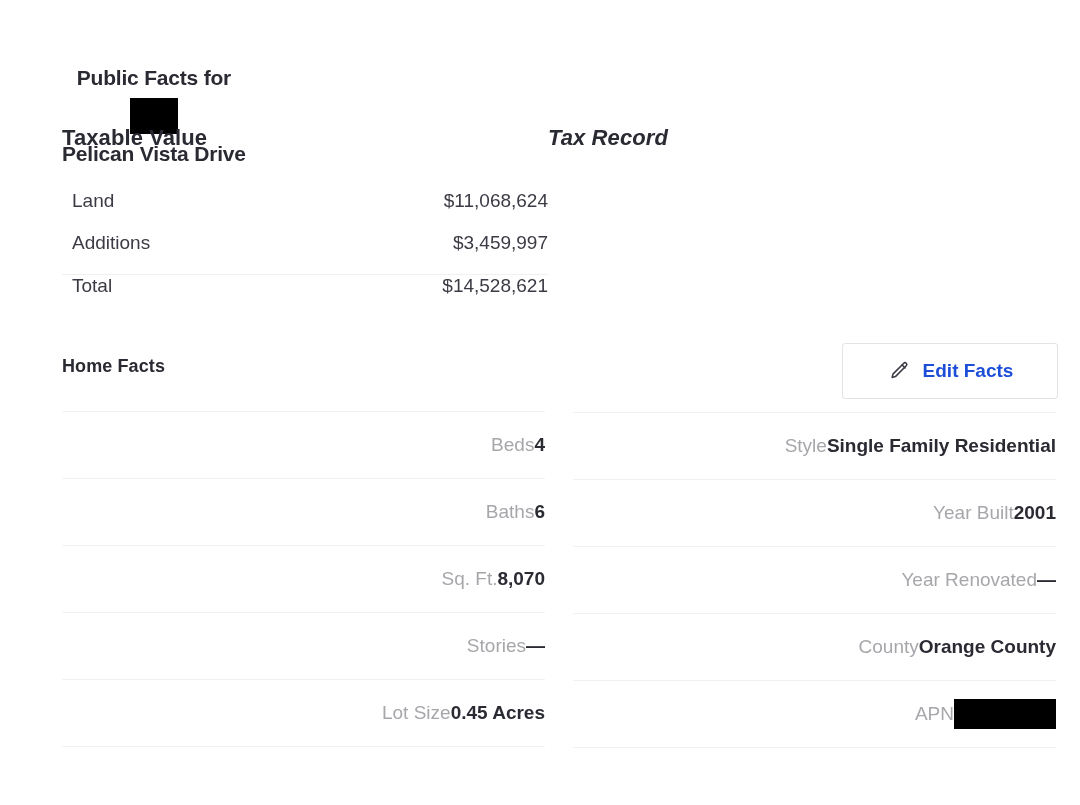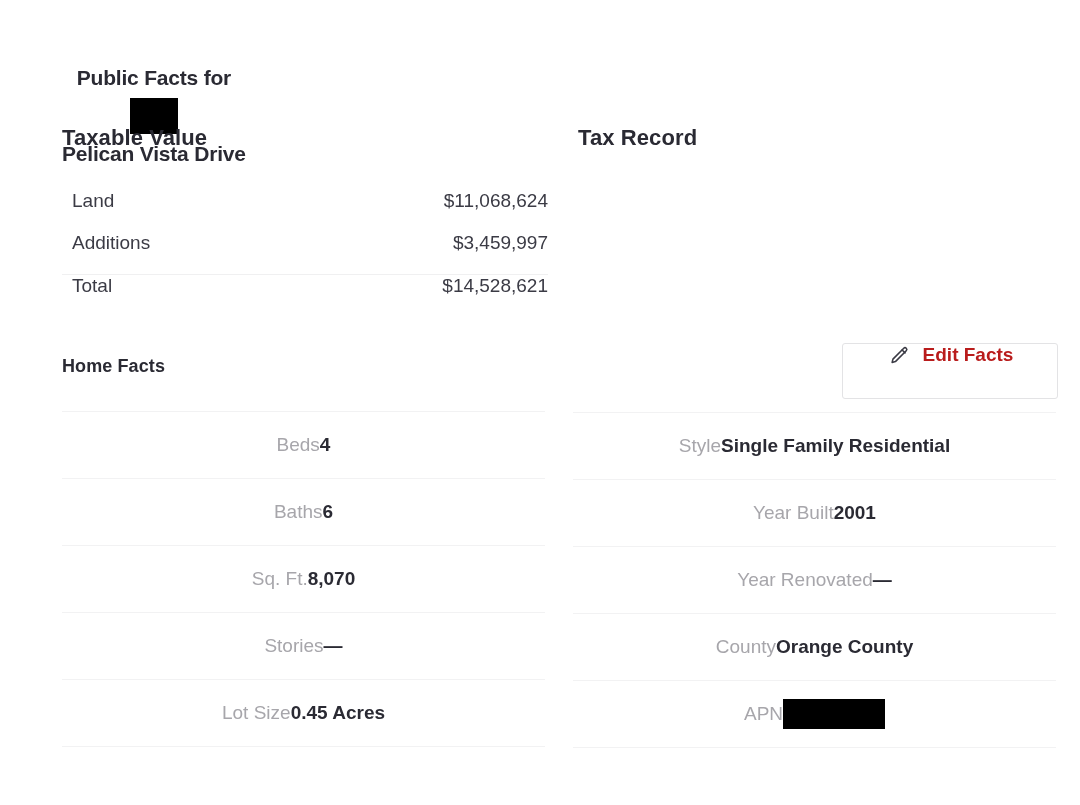--- a/index.html
+++ b/index.html
@@ -50,21 +50,21 @@
 
   
   .section-heading {
     position: absolute;
     font-size: 22px;
     font-weight: bold;
     color: #2a2a33;
     letter-spacing: 0.1px;
   }
   #heading-taxable { left: 62px; top: 125px; }
-  #heading-taxrecord { left: 578px; top: 125px; }
+  #heading-taxrecord { left: 548px; top: 125px; font-style: italic; }
   #heading-homefacts {
     left: 62px; top: 356px;
     font-size: 18px;
   }
 
   
   .taxable-table {
     position: absolute;
     left: 62px;
     top: 190px;
@@ -119,47 +119,48 @@
     position: absolute;
     left: 842px;
     top: 343px;
     width: 216px;
     height: 56px;
     box-sizing: border-box;
     border: 1px solid #e3e3e5;
     border-radius: 3px;
     background: #ffffff;
     display: flex;
+    align-items: center;
     justify-content: center;
     gap: 12px;
     cursor: pointer;
     font-size: 19px;
     font-weight: bold;
-    color: #b91c1c;
+    color: #1d4ed8;
   }
   .edit-facts-btn .pencil-wrap {
     display: inline-flex;
     align-items: center;
     justify-content: center;
     width: 24px;
     height: 24px;
   }
 
   
   .facts-col {
     position: absolute;
     width: 483px;
   }
   #facts-col-left { left: 62px; top: 411px; }
   #facts-col-right { left: 573px; top: 412px; }
 
   .fact-row {
     position: relative;
     display: flex;
-    justify-content: center;
+    justify-content: flex-end;
     align-items: center;
     height: 66px;
     border-top: 1px solid #f2f2f3;
     font-size: 19px;
   }
   #facts-col-left .fact-row { height: 66px; }
   #facts-col-right .fact-row { height: 66px; }
 
   .fact-row:last-child {
     border-bottom: 1px solid #f2f2f3;

